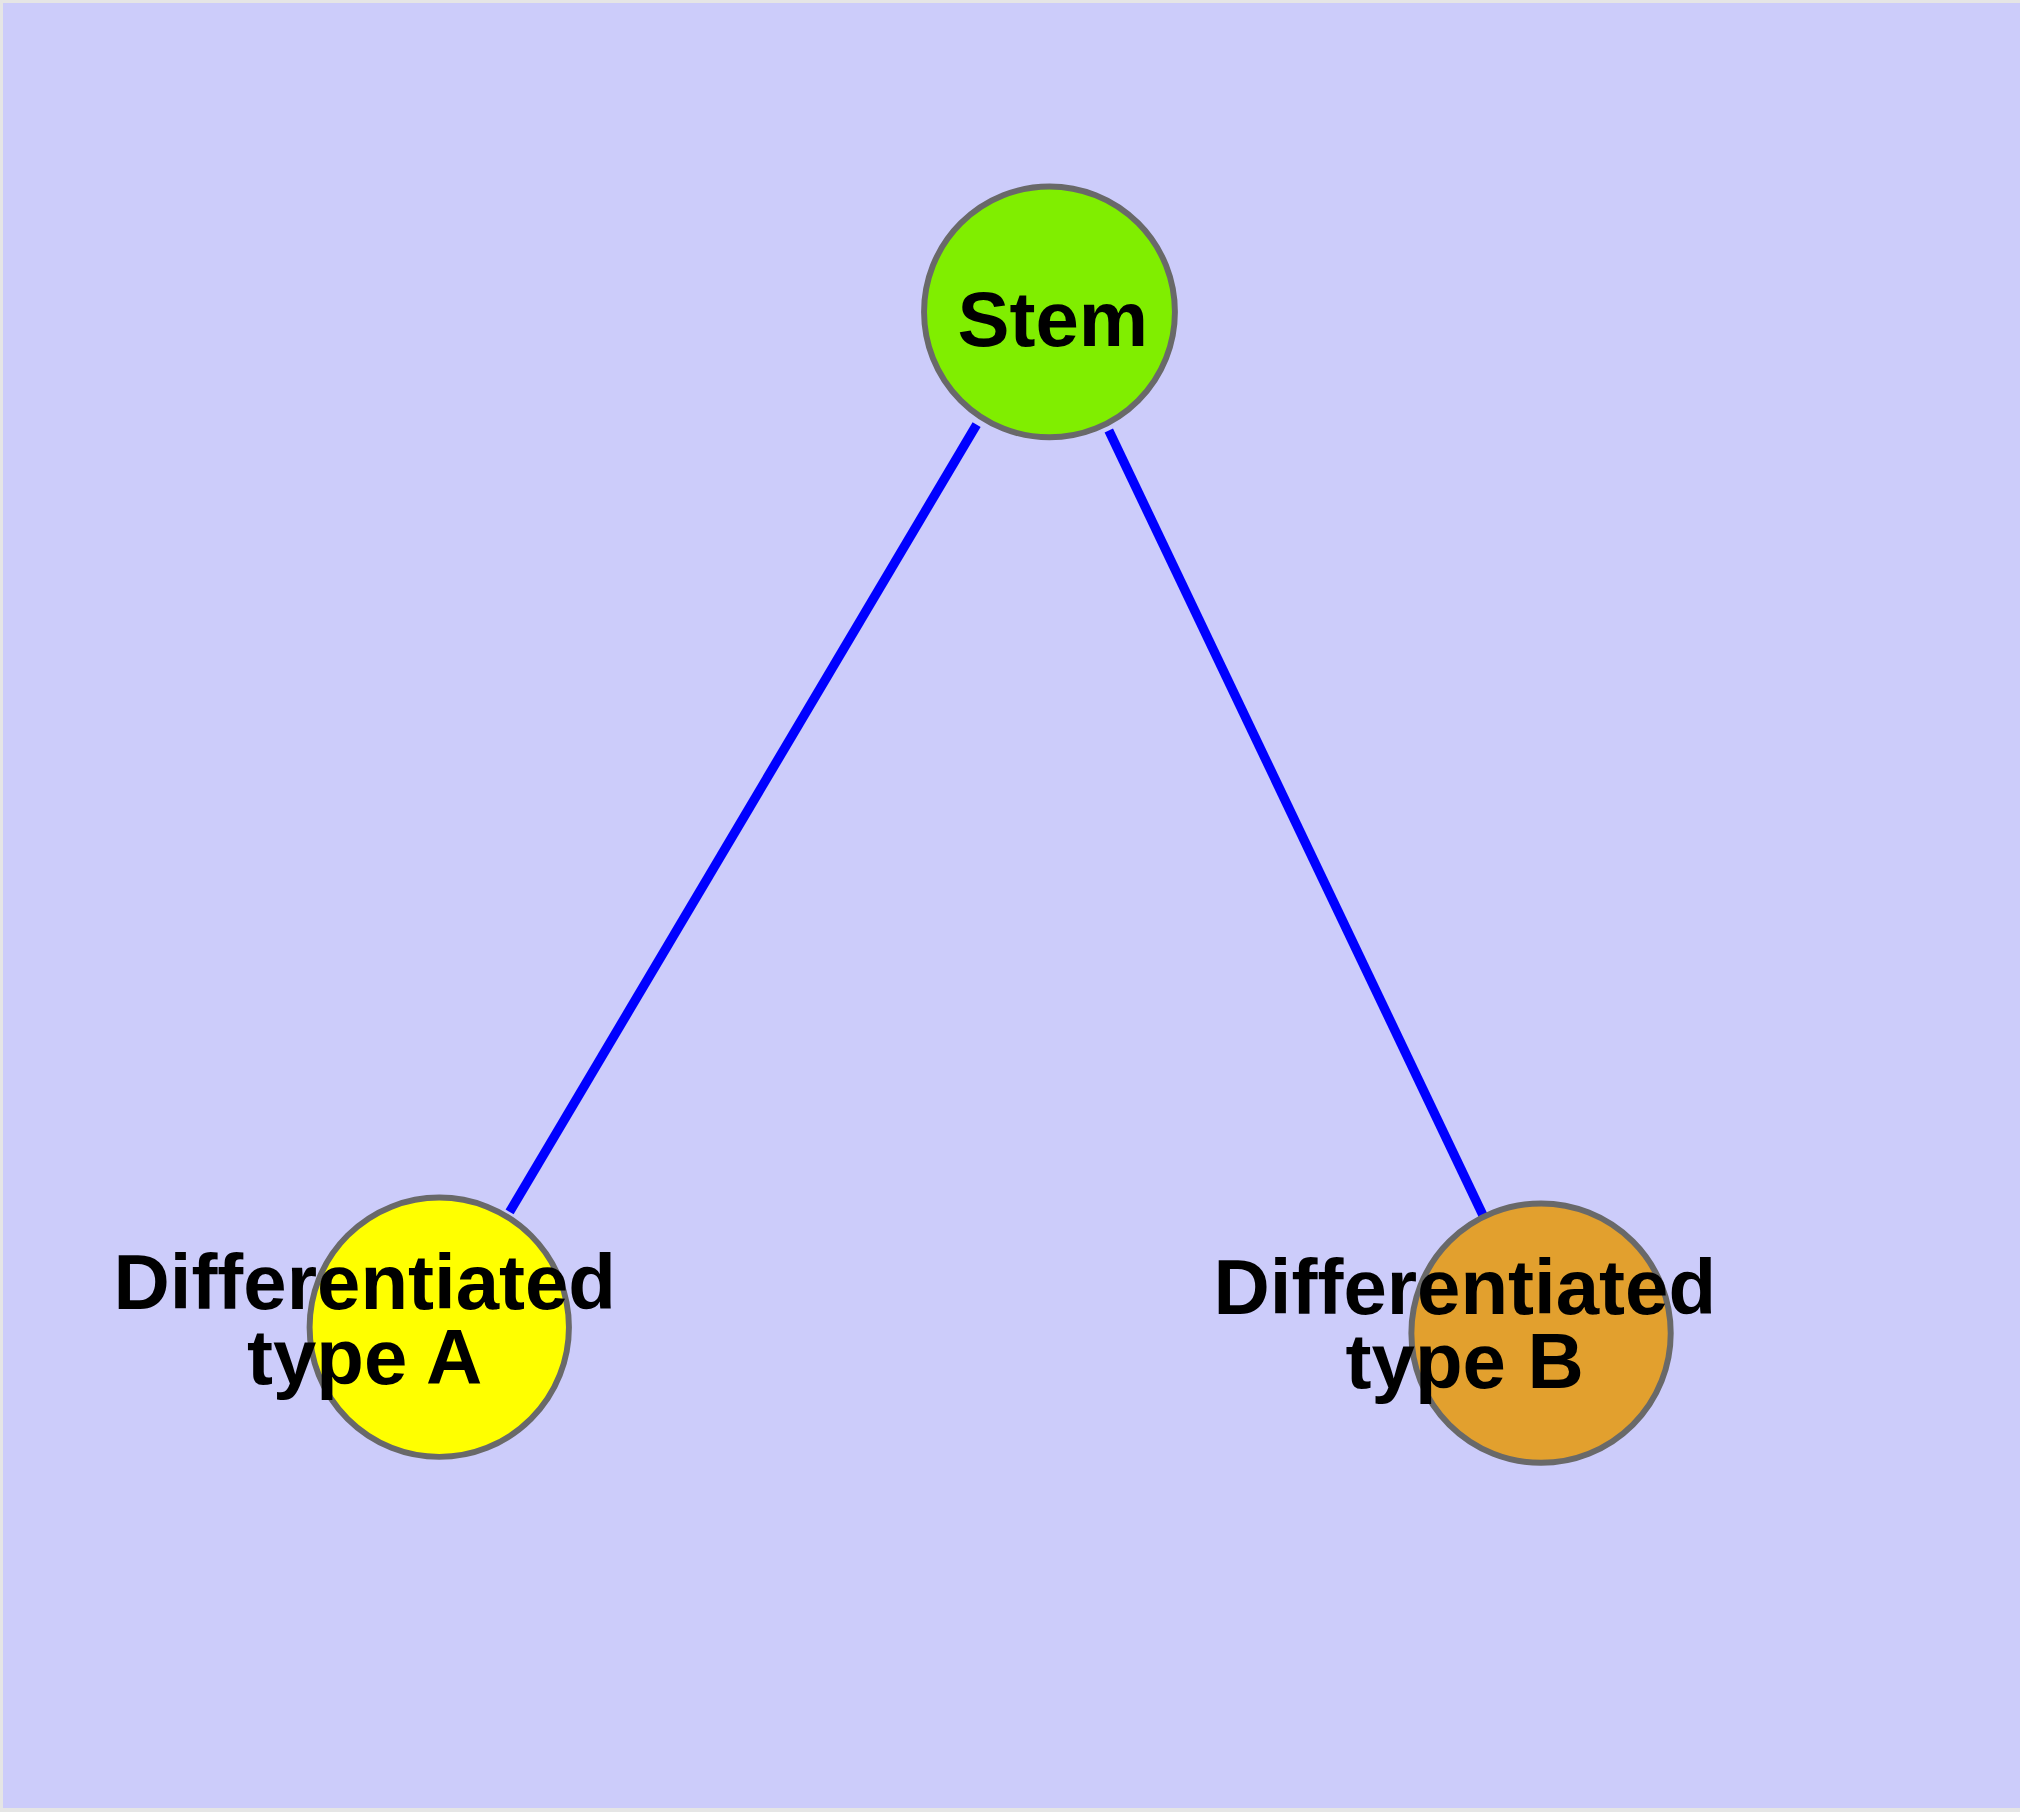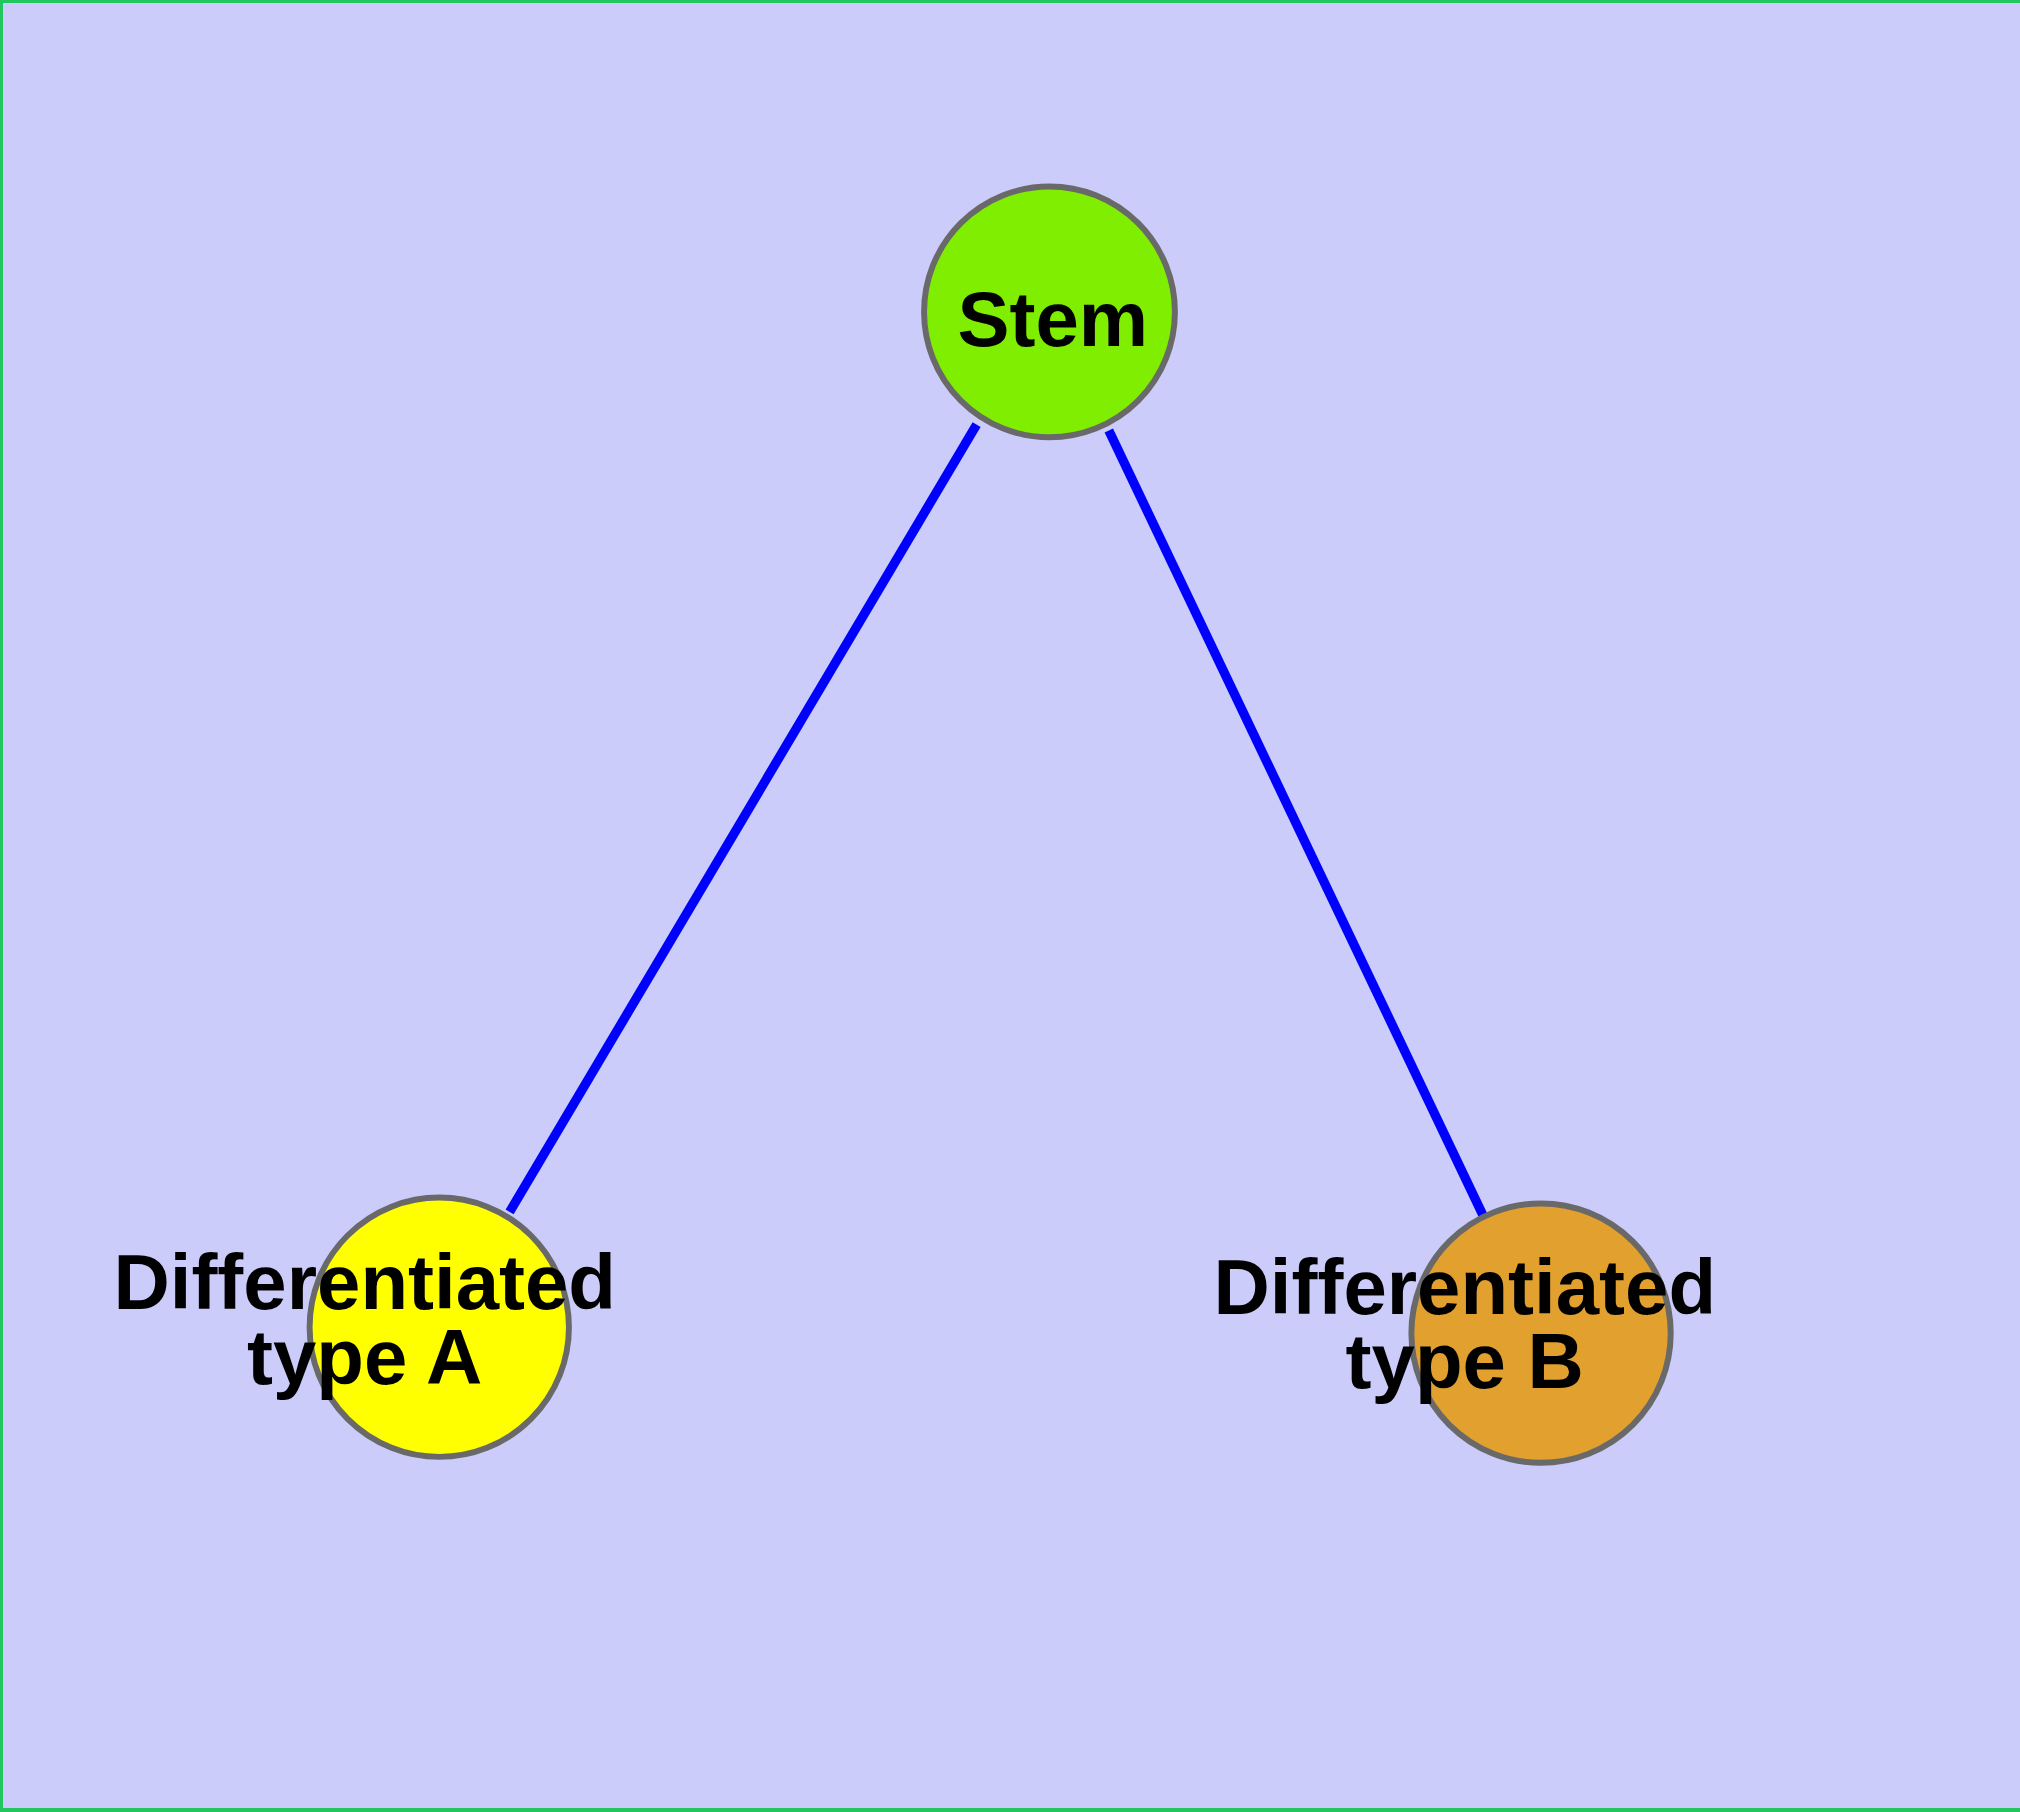--- a/index.html
+++ b/index.html
@@ -5,21 +5,21 @@
 <style>
   html, body {
     margin: 0;
     padding: 0;
     background: #ffffff;
   }
   #canvas {
     position: relative;
     width: 2021px;
     height: 1812px;
-    background: #22c55e;
+    background: #e5e5e5;
     overflow: hidden;
     font-family: "Liberation Sans", sans-serif;
   }
   #plot-area {
     position: absolute;
     left: 3.4px;
     top: 3.4px;
     width: 2017px;
     height: 1805px;
     background: #ccccfa;

